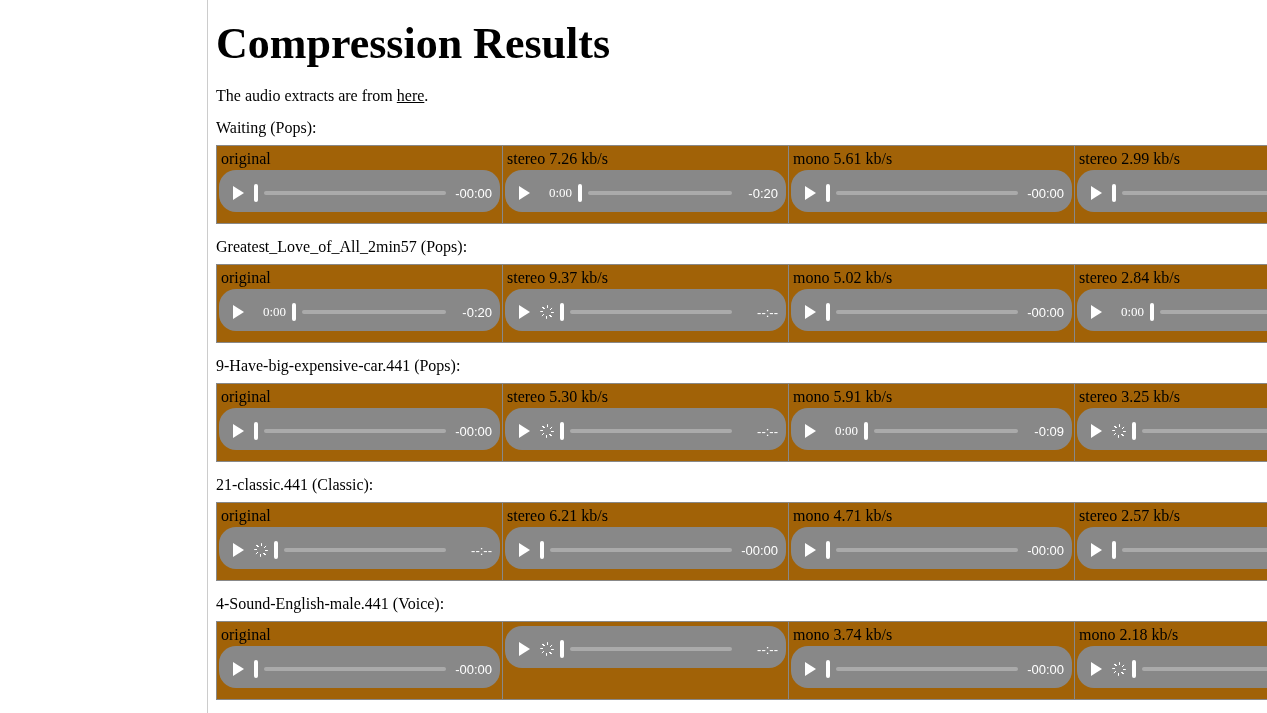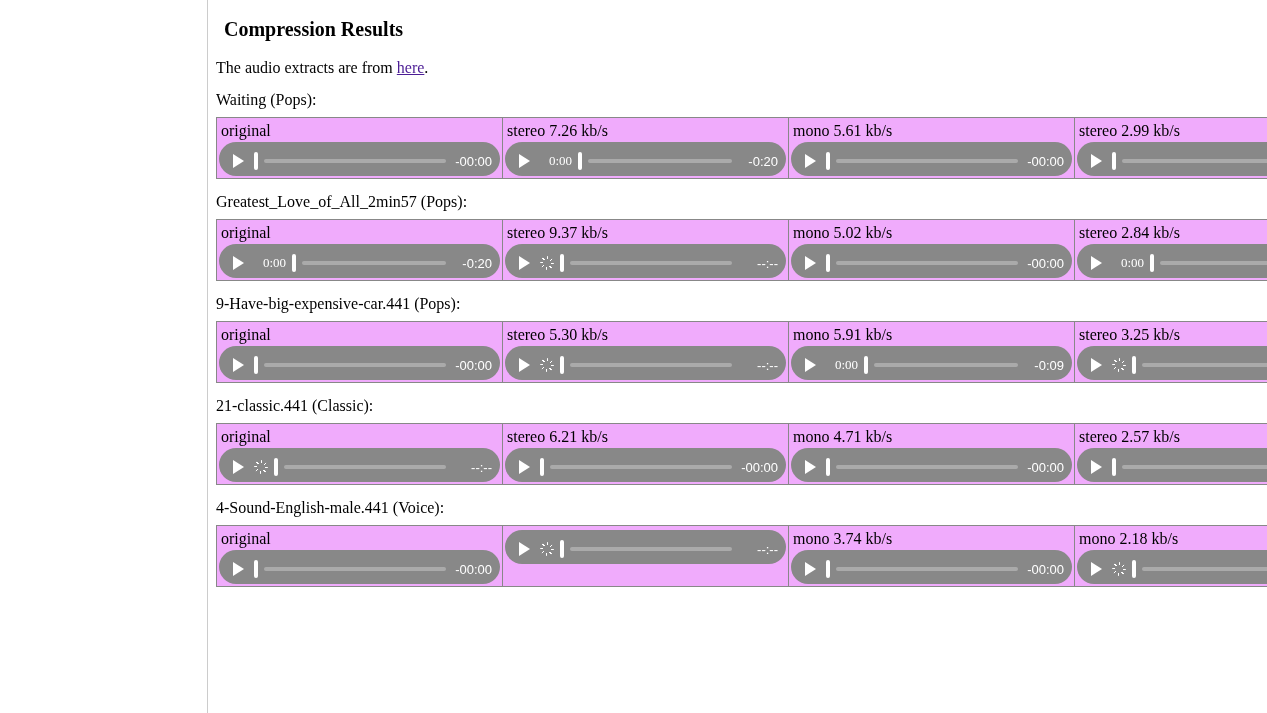--- a/index.html
+++ b/index.html
@@ -18,52 +18,52 @@
     bottom: 0;
     width: 208px;
     border-right: 1px solid #ccc;
     background: #fff;
   }
   .content {
     margin-left: 216px;
     padding: 0;
   }
   h1 {
-    font-size: 20px;
+    font-size: 44px;
     font-weight: bold;
-    margin: 18px 0 18px 8px;
+    margin: 18px 0 18px 0;
   }
   p { margin: 14px 0; }
-  a { color: #4c1d95; text-decoration: underline; }
+  a { color: #000000; text-decoration: underline; }
   .track-label { margin: 14px 0 8px 0; }
   .row {
     display: flex;
     flex-direction: row;
     border: 1px solid #888;
     width: 1200px; 
     margin-bottom: 2px;
   }
   .cell {
     flex: 0 0 286px;
     border-right: 1px solid #888;
     padding: 2px 2px 2px 2px;
-    background: #f0abfc;
+    background: #a16207;
   }
   .cell:last-child { border-right: none; }
   .cell-label {
     padding: 2px 2px 0 2px;
     font-size: 16px;
   }
   .player {
     display: flex;
     align-items: center;
-    height: 34px;
+    height: 42px;
     background: #888;
     border-radius: 17px;
-    margin: 2px 0 0 0;
+    margin: 2px 0 9px 0;
     padding: 4px 8px 0 8px;
     gap: 6px;
   }
   .play-btn {
     width: 0;
     height: 0;
     border-left: 11px solid #fff;
     border-top: 7px solid transparent;
     border-bottom: 7px solid transparent;
     margin: 0 4px 0 6px;

